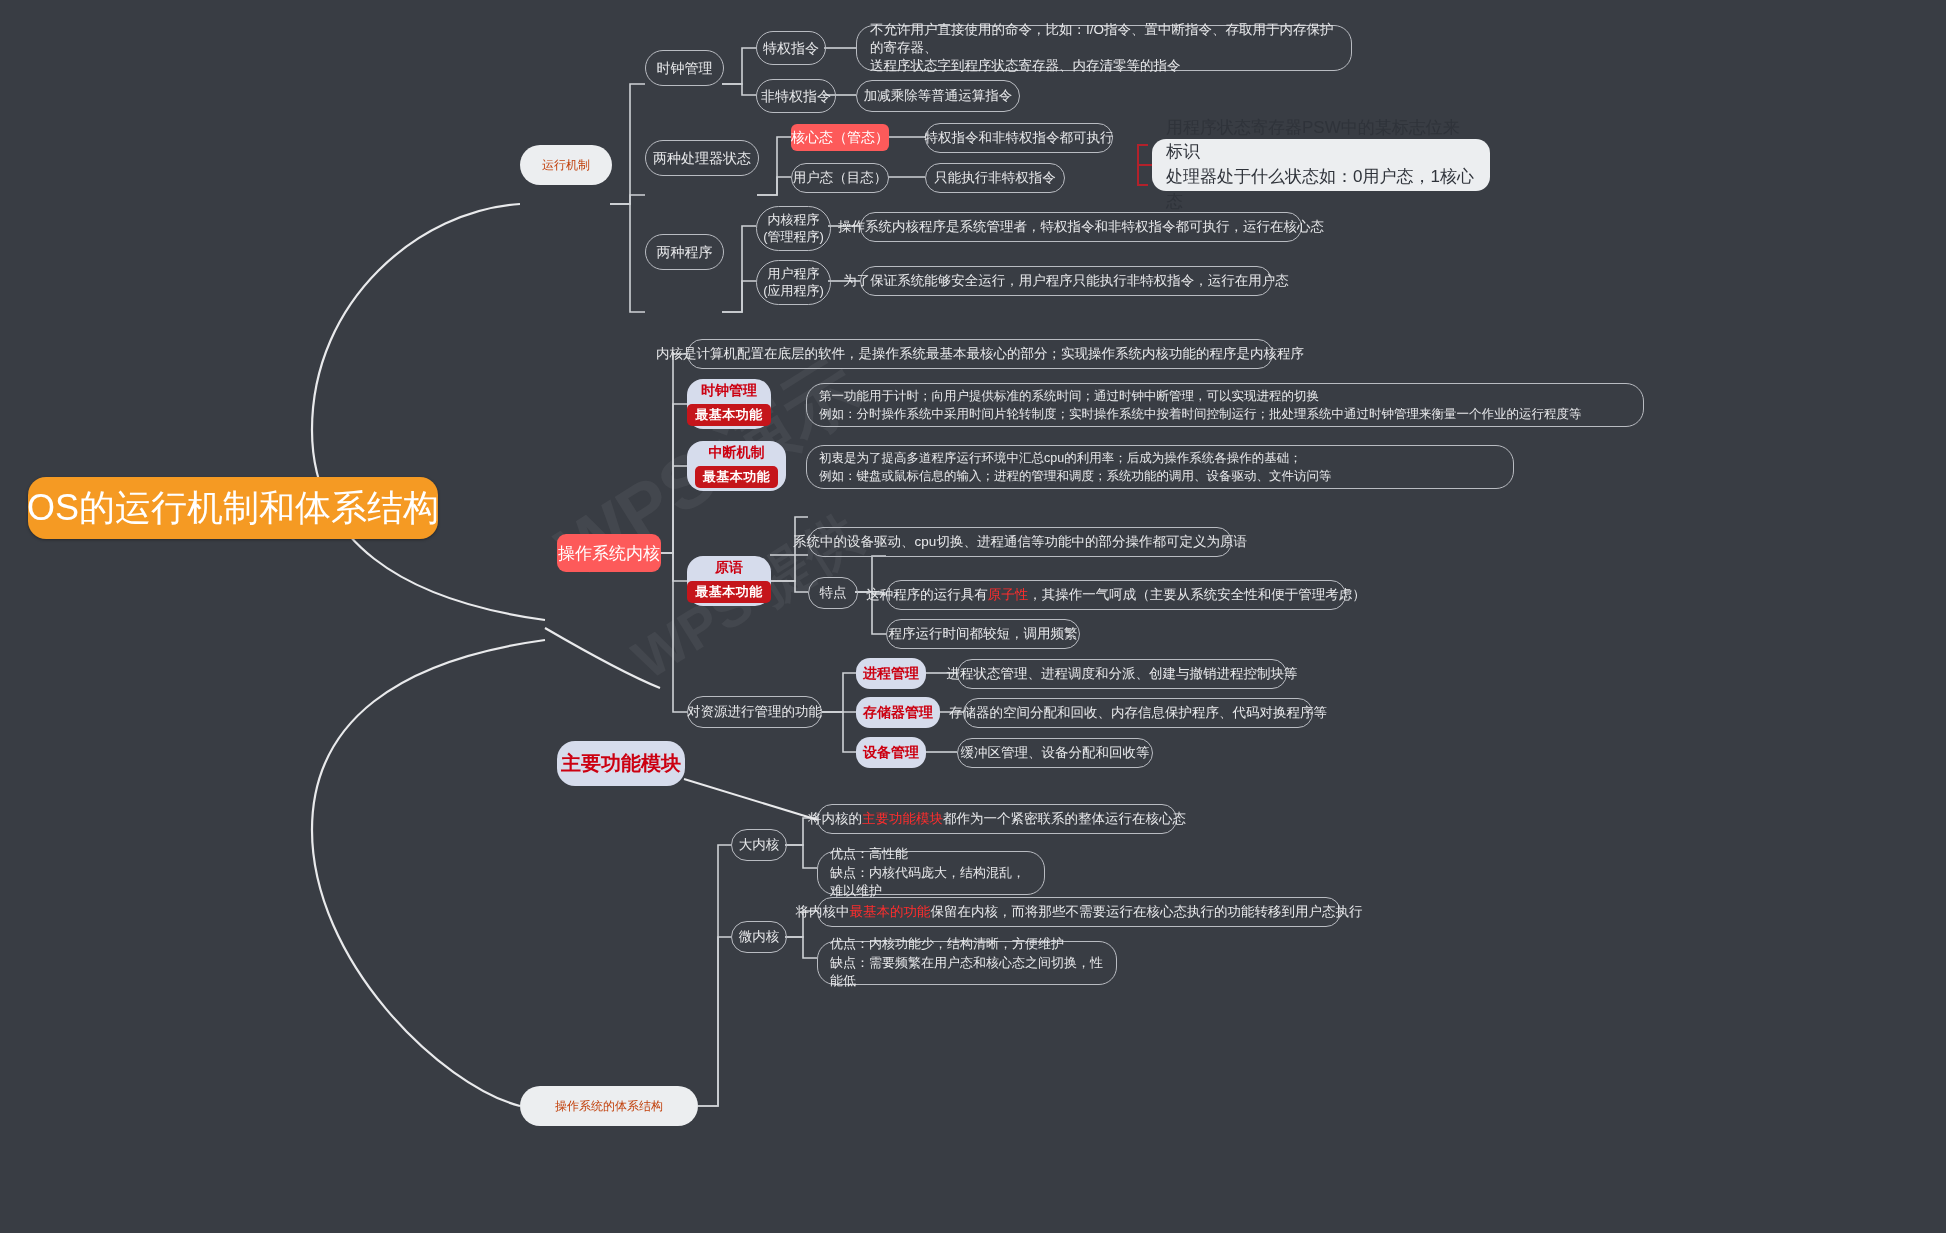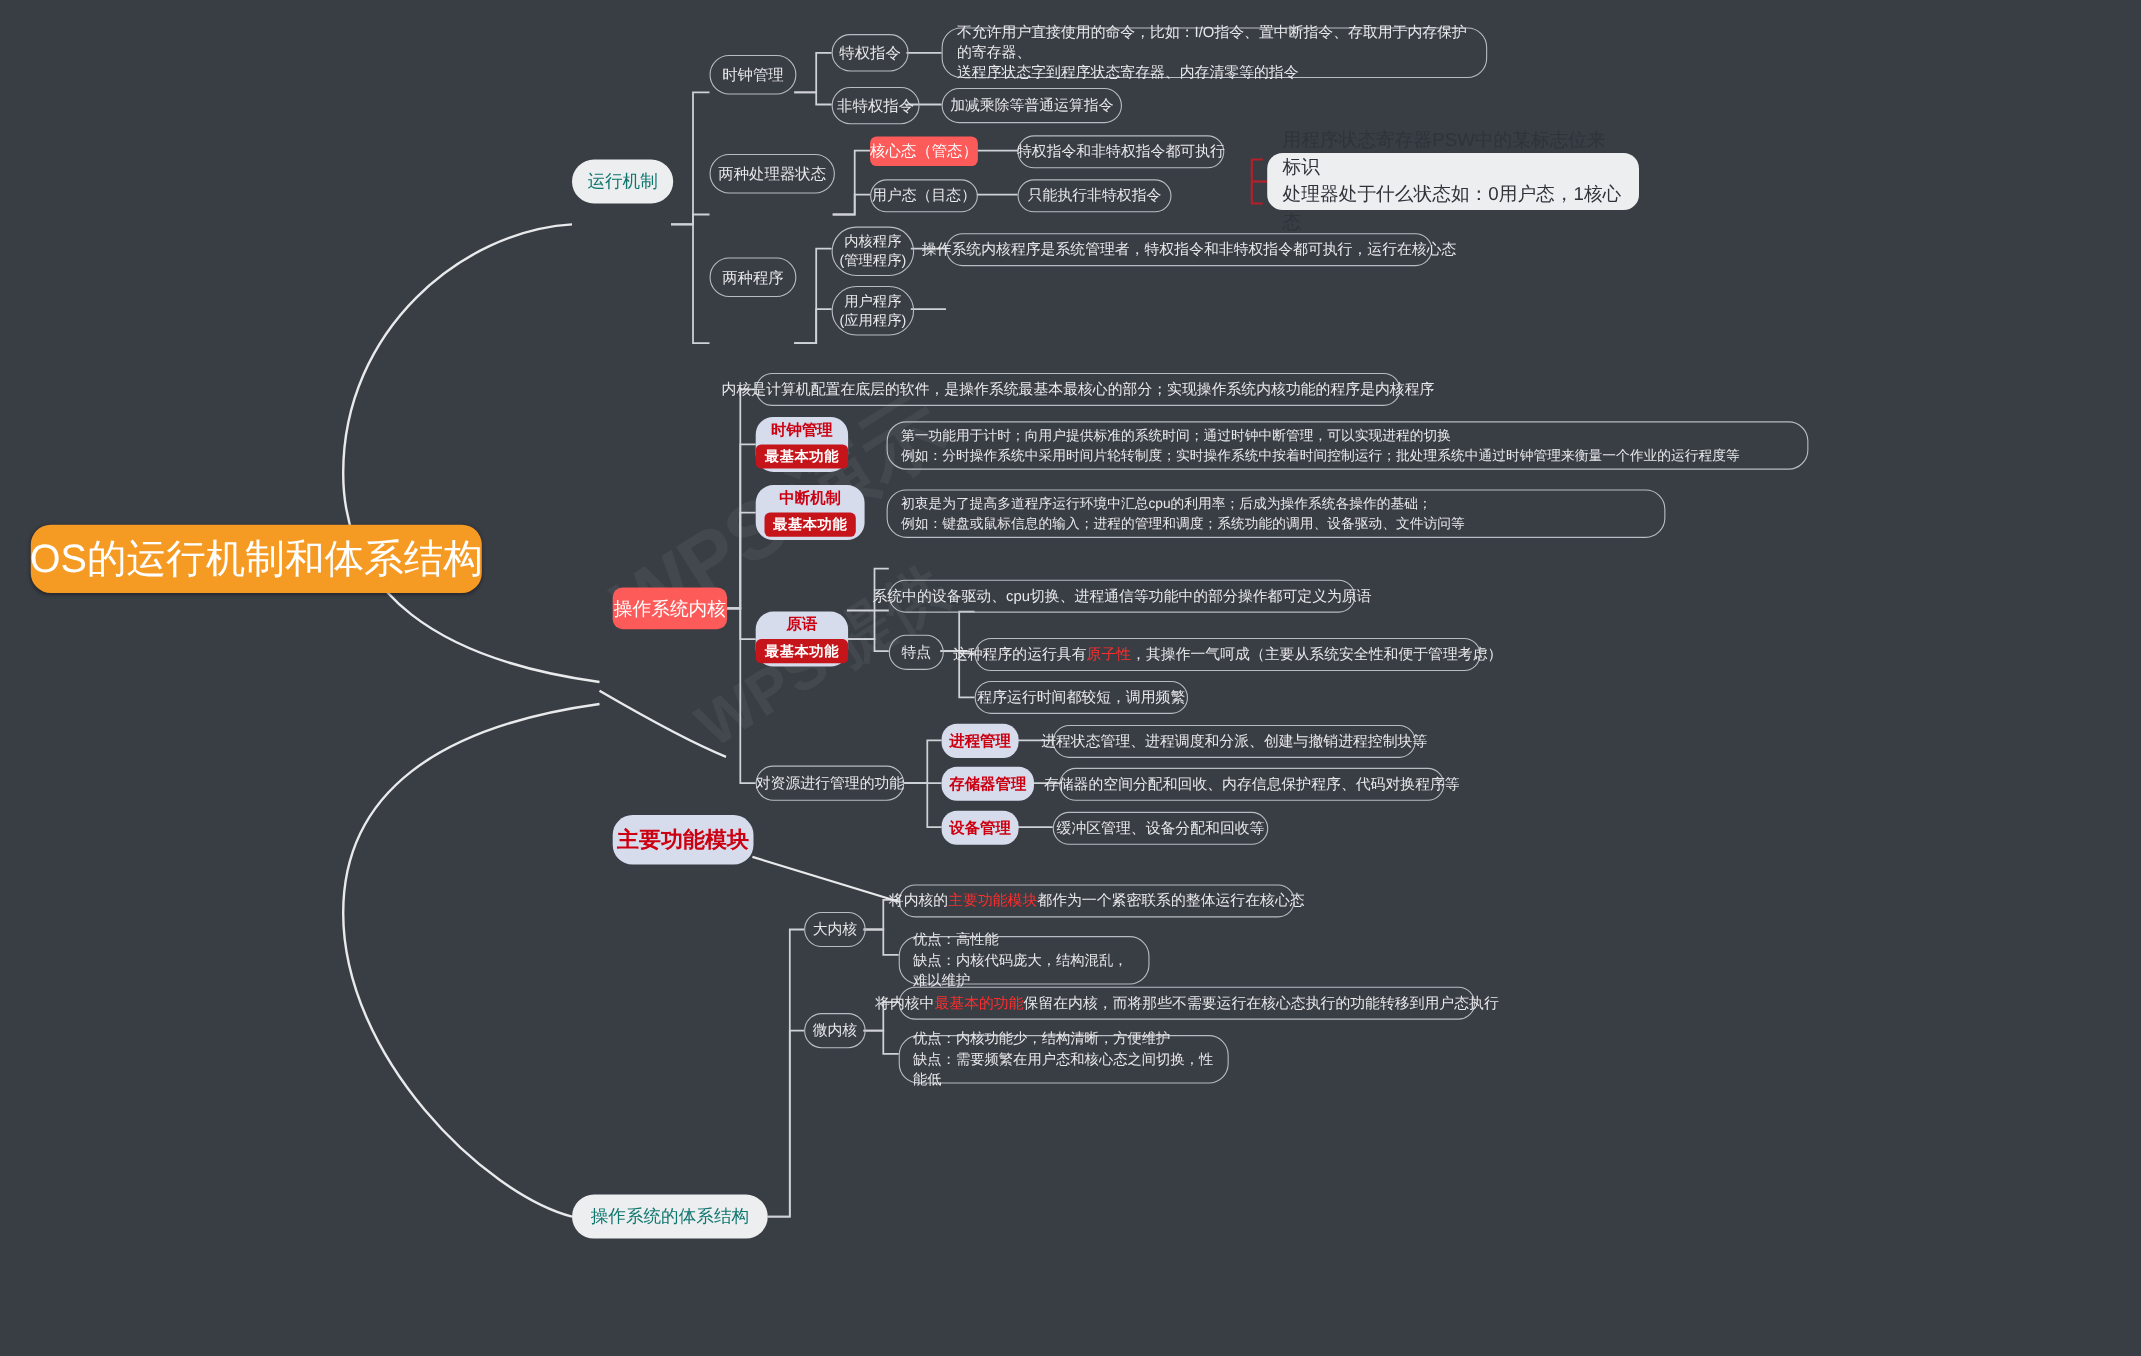--- a/index.html
+++ b/index.html
@@ -19,22 +19,22 @@
   .pill.block{border-radius:18px;text-align:left;justify-content:flex-start;white-space:pre-line;}
 
   
   .root{
     background:#f59a23;color:#ffffff;border-radius:18px;
     font-size:36px;font-weight:400;padding:14px 26px;white-space:pre;
     box-shadow:0 1px 3px rgba(0,0,0,.35);
   }
   
   .lightpill{
-    background:#eceef0;color:#0f766e;border-radius:999px;
-    font-size:16px;padding:8px 18px;white-space:pre;
+    background:#eceef0;color:#c2410c;border-radius:999px;
+    font-size:12px;padding:8px 18px;white-space:pre;
   }
   
   .lightbox{
     background:#eceef0;color:#2f333a;border-radius:14px;
     font-size:17px;line-height:1.45;padding:7px 14px;white-space:pre-line;text-align:left;
     justify-content:flex-start;
   }
   
   .redfill{
     background:#fd5a5a;color:#ffffff;border-radius:6px;
@@ -163,20 +163,21 @@
   <div class="node pill" style="left:925px;top:163px;width:140px;height:30px;font-size:13.5px;">只能执行非特权指令</div>
 
   <div class="node pill" style="left:645px;top:234px;width:79px;height:36px;">两种程序</div>
 
   <div class="node pill multi" style="left:756px;top:206px;width:75px;height:45px;font-size:13px;line-height:1.25;">内核程序
 (管理程序)</div>
   <div class="node pill" style="left:860px;top:212px;width:442px;height:30px;font-size:13.5px;">操作系统内核程序是系统管理者，特权指令和非特权指令都可执行，运行在核心态</div>
 
   <div class="node pill multi" style="left:756px;top:260px;width:75px;height:45px;font-size:13px;line-height:1.25;">用户程序
 (应用程序)</div>
+  <div class="node pill" style="left:860px;top:266px;width:412px;height:30px;font-size:13.5px;">为了保证系统能够安全运行，用户程序只能执行非特权指令，运行在用户态</div>
 
   <div class="node lightbox" style="left:1152px;top:139px;width:338px;height:52px;">用程序状态寄存器PSW中的某标志位来标识
 处理器处于什么状态如：0用户态，1核心态</div>
 
   <div class="node redfill big" style="left:557px;top:534px;width:104px;height:38px;font-size:17px;">操作系统内核</div>
 
   <div class="node pill" style="left:687px;top:339px;width:586px;height:30px;font-size:13.5px;">内核是计算机配置在底层的软件，是操作系统最基本最核心的部分；实现操作系统内核功能的程序是内核程序</div>
 
   <div class="node lav" style="left:687px;top:379px;width:84px;height:50px;">
     <span>时钟管理</span>

